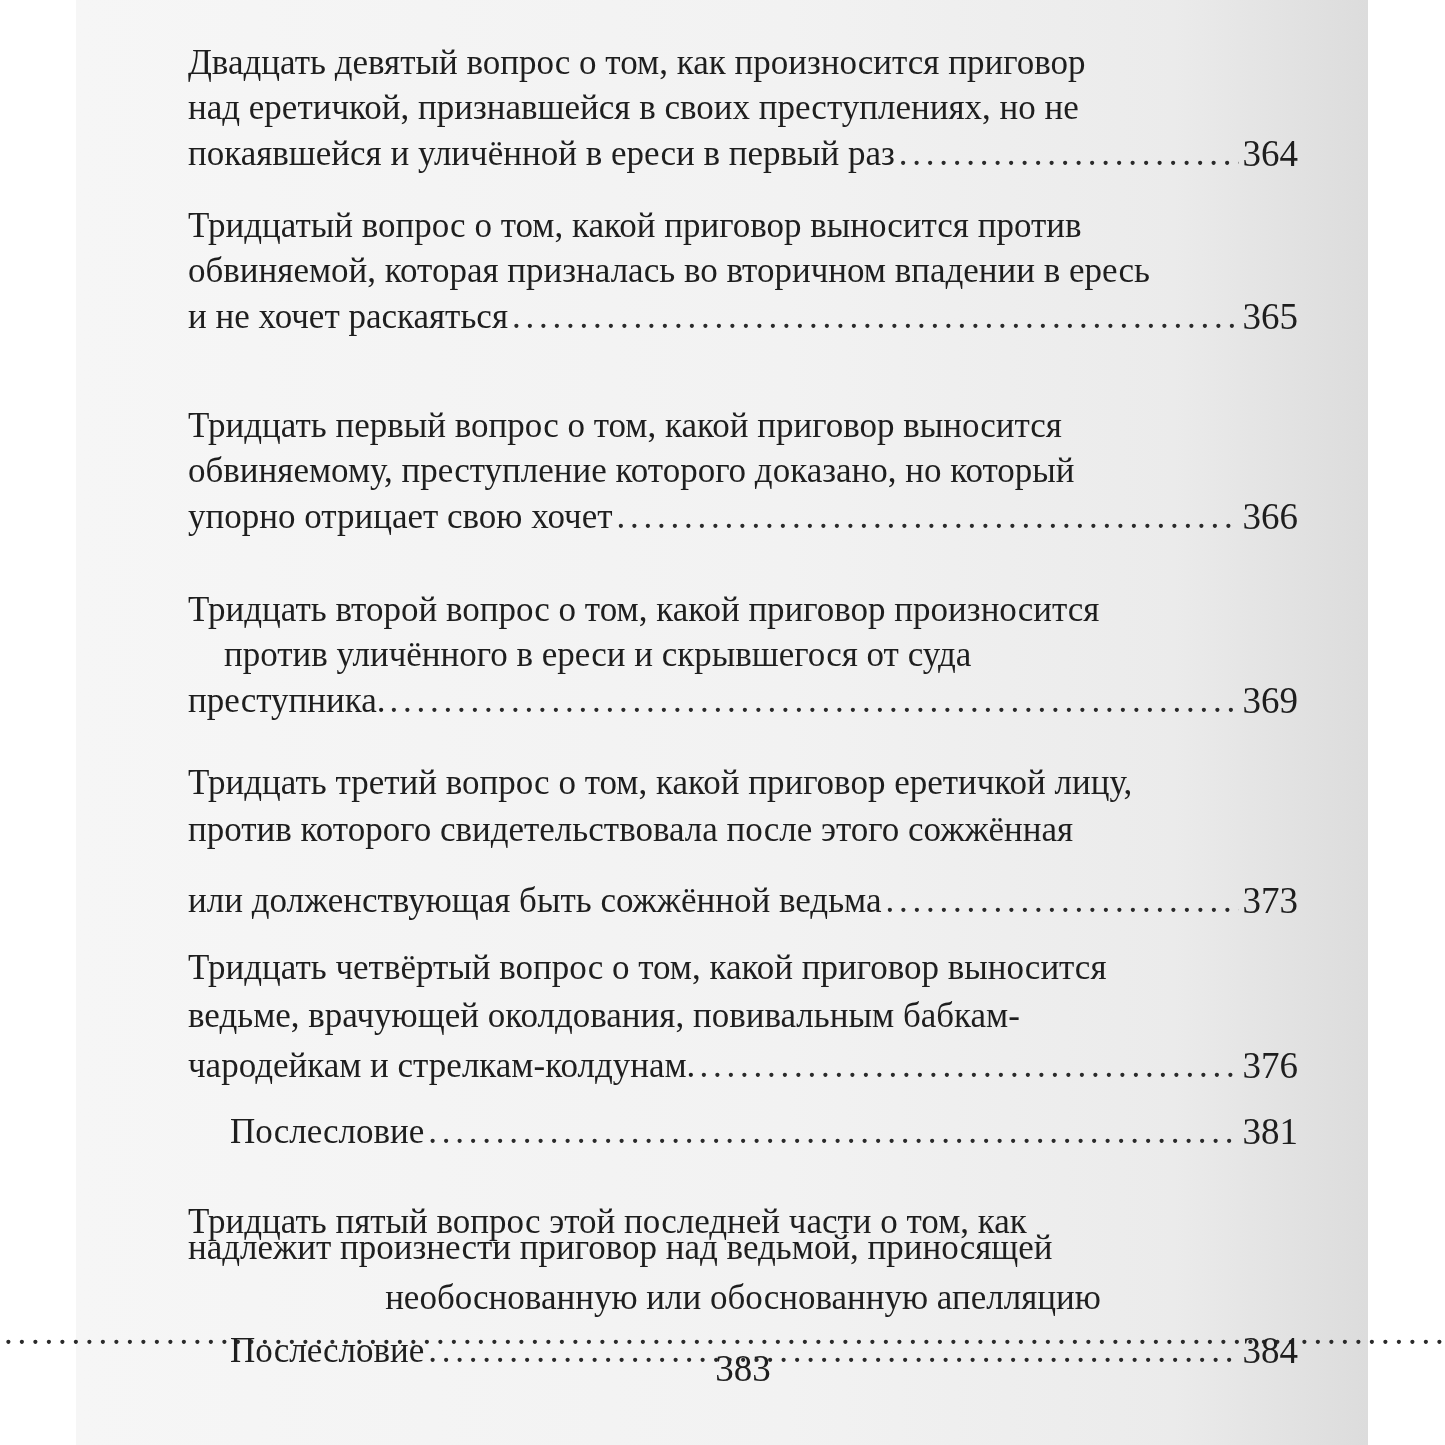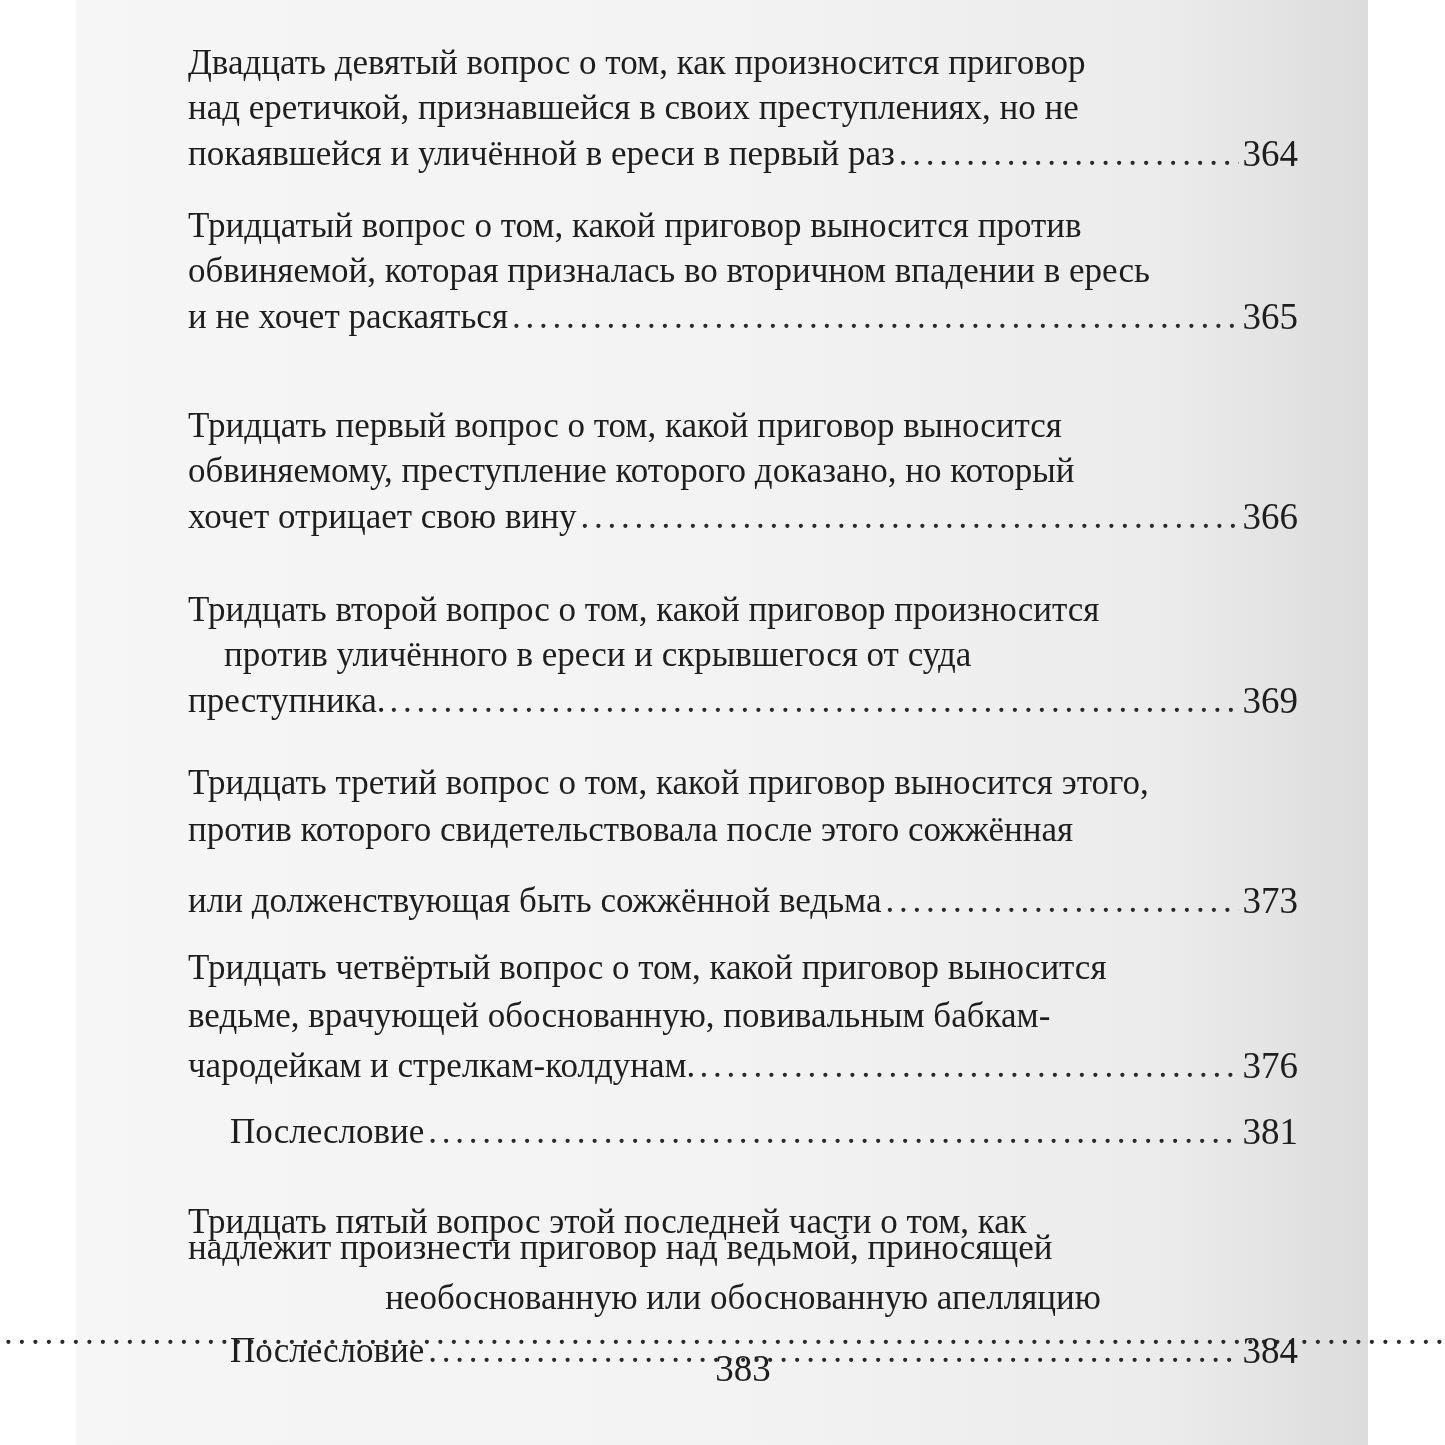--- a/index.html
+++ b/index.html
@@ -79,43 +79,43 @@
     <div class="line" style="top:253px;">обвиняемой, которая призналась во вторичном впадении в ересь</div>
     <div class="line last" style="top:298px;">
       <span class="text">и не хочет раскаяться</span>
       <span class="leader"></span>
       <span class="page-num">365</span>
     </div>
 
     <div class="line" style="top:408px;">Тридцать первый вопрос о том, какой приговор выносится</div>
     <div class="line" style="top:453px;">обвиняемому, преступление которого доказано, но который</div>
     <div class="line last" style="top:498px;">
-      <span class="text">хочет отрицает свою вину</span>
+      <span class="text">упорно отрицает свою хочет</span>
       <span class="leader"></span>
       <span class="page-num">366</span>
     </div>
 
     <div class="line" style="top:592px;">Тридцать второй вопрос о том, какой приговор произносится</div>
     <div class="line" style="top:637px;margin-left:36px;">против уличённого в ереси и скрывшегося от суда</div>
     <div class="line last" style="top:682px;">
       <span class="text">преступника.</span>
       <span class="leader"></span>
       <span class="page-num">369</span>
     </div>
 
-    <div class="line" style="top:765px;">Тридцать третий вопрос о том, какой приговор выносится этого,</div>
+    <div class="line" style="top:765px;">Тридцать третий вопрос о том, какой приговор еретичкой лицу,</div>
     <div class="line" style="top:812px;">против которого свидетельствовала после этого сожжённая</div>
     <div class="line last" style="top:860px;margin-top:22px;">
       <span class="text">или долженствующая быть сожжённой ведьма</span>
       <span class="leader"></span>
       <span class="page-num">373</span>
     </div>
 
     <div class="line" style="top:950px;">Тридцать четвёртый вопрос о том, какой приговор выносится</div>
-    <div class="line" style="top:998px;">ведьме, врачующей обоснованную, повивальным бабкам-</div>
+    <div class="line" style="top:998px;">ведьме, врачующей околдования, повивальным бабкам-</div>
     <div class="line last" style="top:1047px;">
       <span class="text">чародейкам и стрелкам-колдунам.</span>
       <span class="leader"></span>
       <span class="page-num">376</span>
     </div>
 
     <div class="line last sub" style="top:1113px;">
       <span class="text">Послесловие</span>
       <span class="leader"></span>
       <span class="page-num">381</span>

